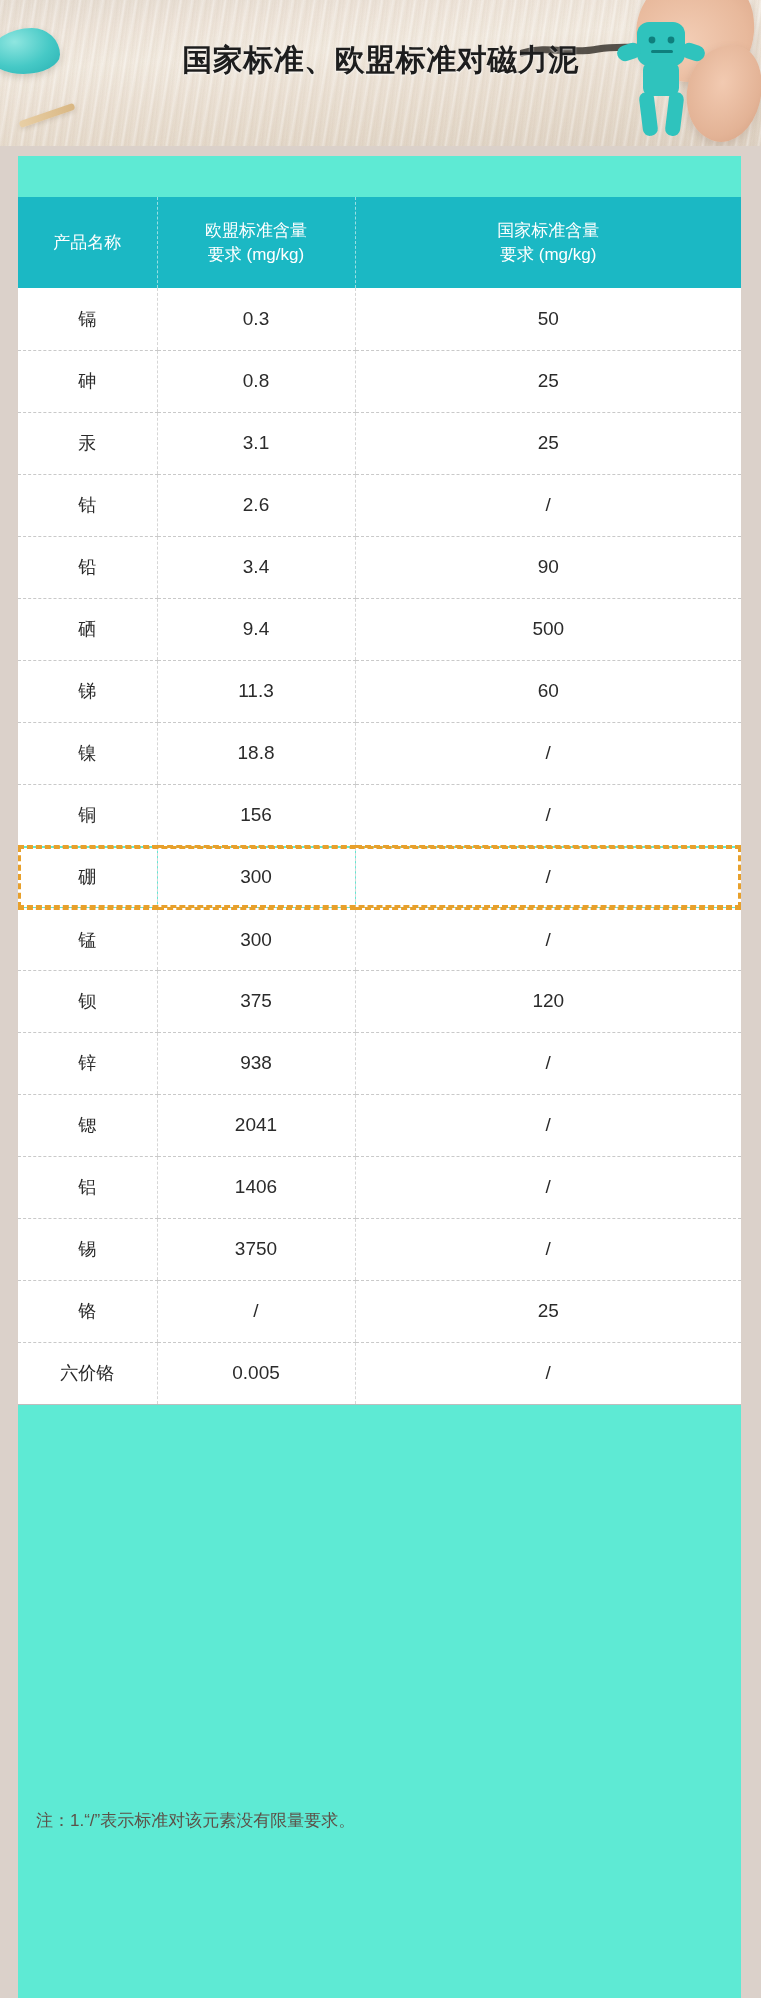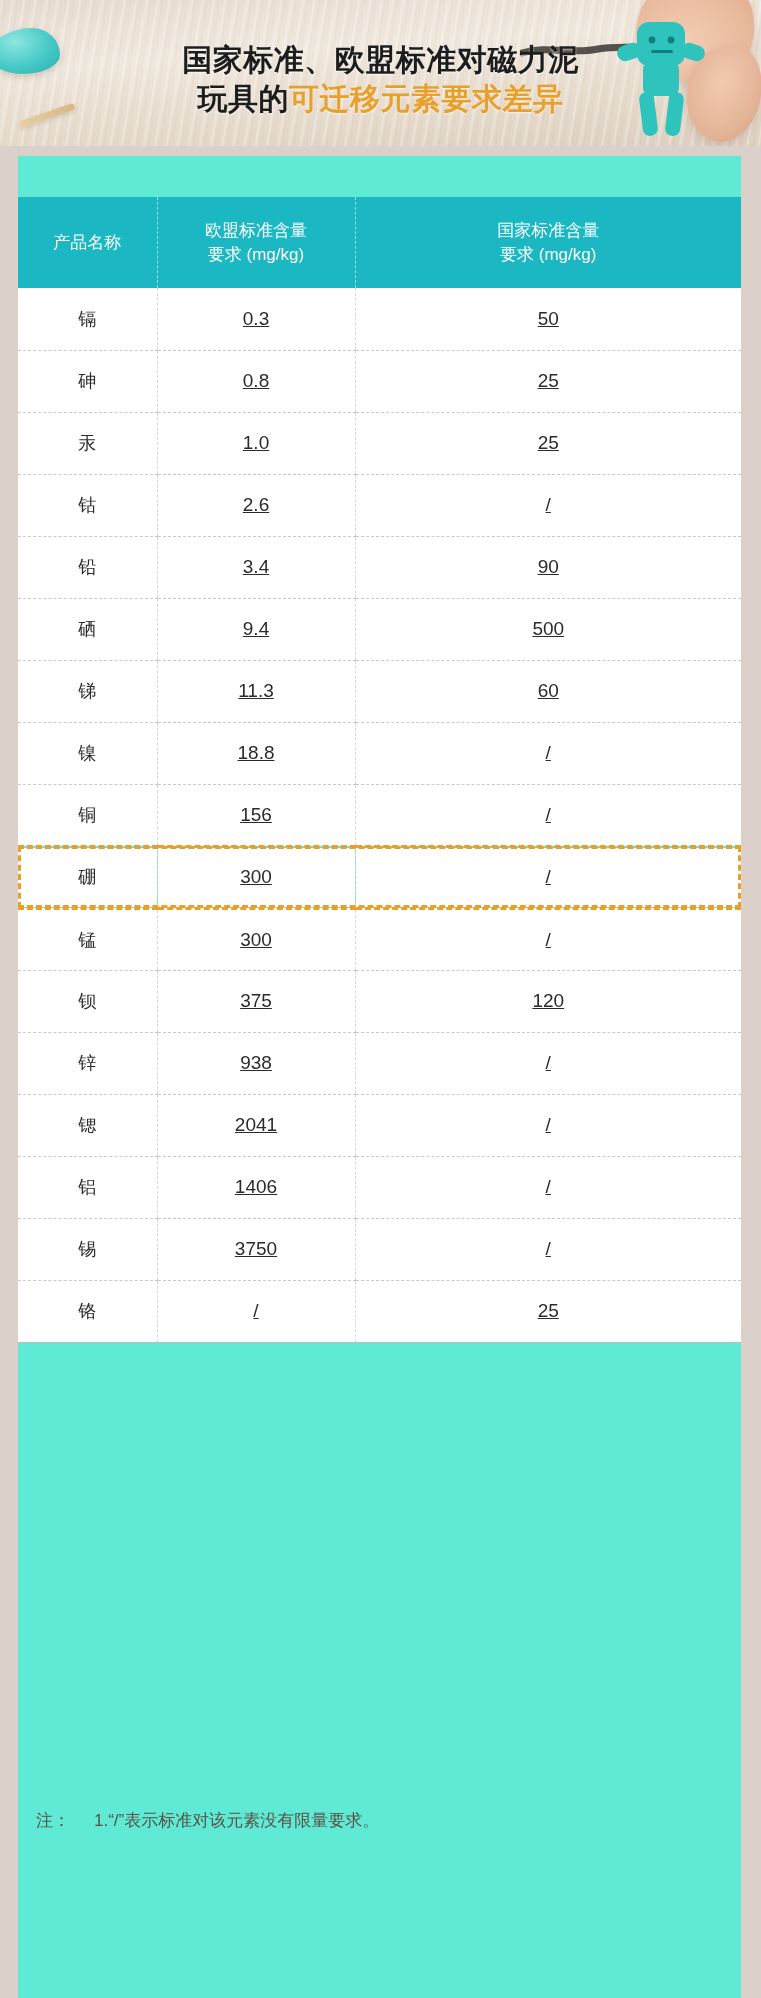--- a/index.html
+++ b/index.html
@@ -156,21 +156,20 @@
     text-align: center;
     vertical-align: middle;
     font-size: 19px;
     color: #2b2b2b;
     background: #ffffff;
     border-bottom: 1px dashed #c9c9c9;
   }
   .tbl tbody td.cname { font-size: 18px; }
   .tbl tbody td.v1, .tbl tbody td.v2 {
     border-left: 1px dashed #d6d6d6;
-    text-decoration: underline;
   }
   .tbl tbody tr:last-child td {
     border-bottom: 1px solid #bdbdbd;
   }
 
   
   .tbl tbody tr.hl td {
     border-top: 3px dashed #e8a02b;
     border-bottom: 3px dashed #e8a02b;
     position: relative;
@@ -190,21 +189,21 @@
     position: absolute;
     left: 0; top: 1637px;
     width: 723px;
     padding: 14px 20px 0 18px;
     font-size: 17px;
     color: #5c5148;
     line-height: 1.62;
   }
   .notes .nrow { display: flex; }
   .notes .nlabel { flex: 0 0 auto; }
-  .notes .nbody { flex: 1 1 auto; margin-left: 24px; }
+  .notes .nbody { flex: 1 1 auto; }
   .notes .nitem { padding-left: 30px; }
 </style>
 </head>
 <body>
 
 <div id="page">
 
   <div class="hero">
     <div class="grain"></div>
     <div class="putty-left"></div>
@@ -226,21 +225,20 @@
       <g fill="#0f7f7d">
         <circle cx="39" cy="26" r="3.4"></circle>
         <circle cx="58" cy="26" r="3.4"></circle>
         <rect x="38" y="36" width="22" height="3" rx="1.5"></rect>
       </g>
     </svg>
   </div>
 
   <div class="title-wrap">
     <div class="title-line">国家标准、欧盟标准对磁力泥</div>
-    <div class="title-line"><span>玩具的</span><span class="title-hl">可迁移元素要求差异</span></div>
   </div>
 
   <div class="card">
 
     <table class="tbl">
       <colgroup>
           <col class="c0">
           <col class="c1">
           <col class="c2">
         </colgroup>
@@ -265,21 +263,21 @@
             <td class="v1">0.3</td>
             <td class="v2">50</td>
           </tr>
           <tr>
             <td class="cname">砷</td>
             <td class="v1">0.8</td>
             <td class="v2">25</td>
           </tr>
           <tr>
             <td class="cname">汞</td>
-            <td class="v1">1.0</td>
+            <td class="v1">3.1</td>
             <td class="v2">25</td>
           </tr>
           <tr>
             <td class="cname">钴</td>
             <td class="v1">2.6</td>
             <td class="v2">/</td>
           </tr>
           <tr>
             <td class="cname">铅</td>
             <td class="v1">3.4</td>
@@ -337,20 +335,25 @@
           </tr>
           <tr>
             <td class="cname">锡</td>
             <td class="v1">3750</td>
             <td class="v2">/</td>
           </tr>
           <tr>
             <td class="cname">铬</td>
             <td class="v1">/</td>
             <td class="v2">25</td>
+          </tr>
+          <tr>
+            <td class="cname">六价铬</td>
+            <td class="v1">0.005</td>
+            <td class="v2">/</td>
           </tr>
         </tbody>
     </table>
 
     <div class="notes">
       <div class="nrow">
         <span class="nlabel">注：</span>
         <span class="nbody">1.“/”表示标准对该元素没有限量要求。</span>
       </div>
     </div>

